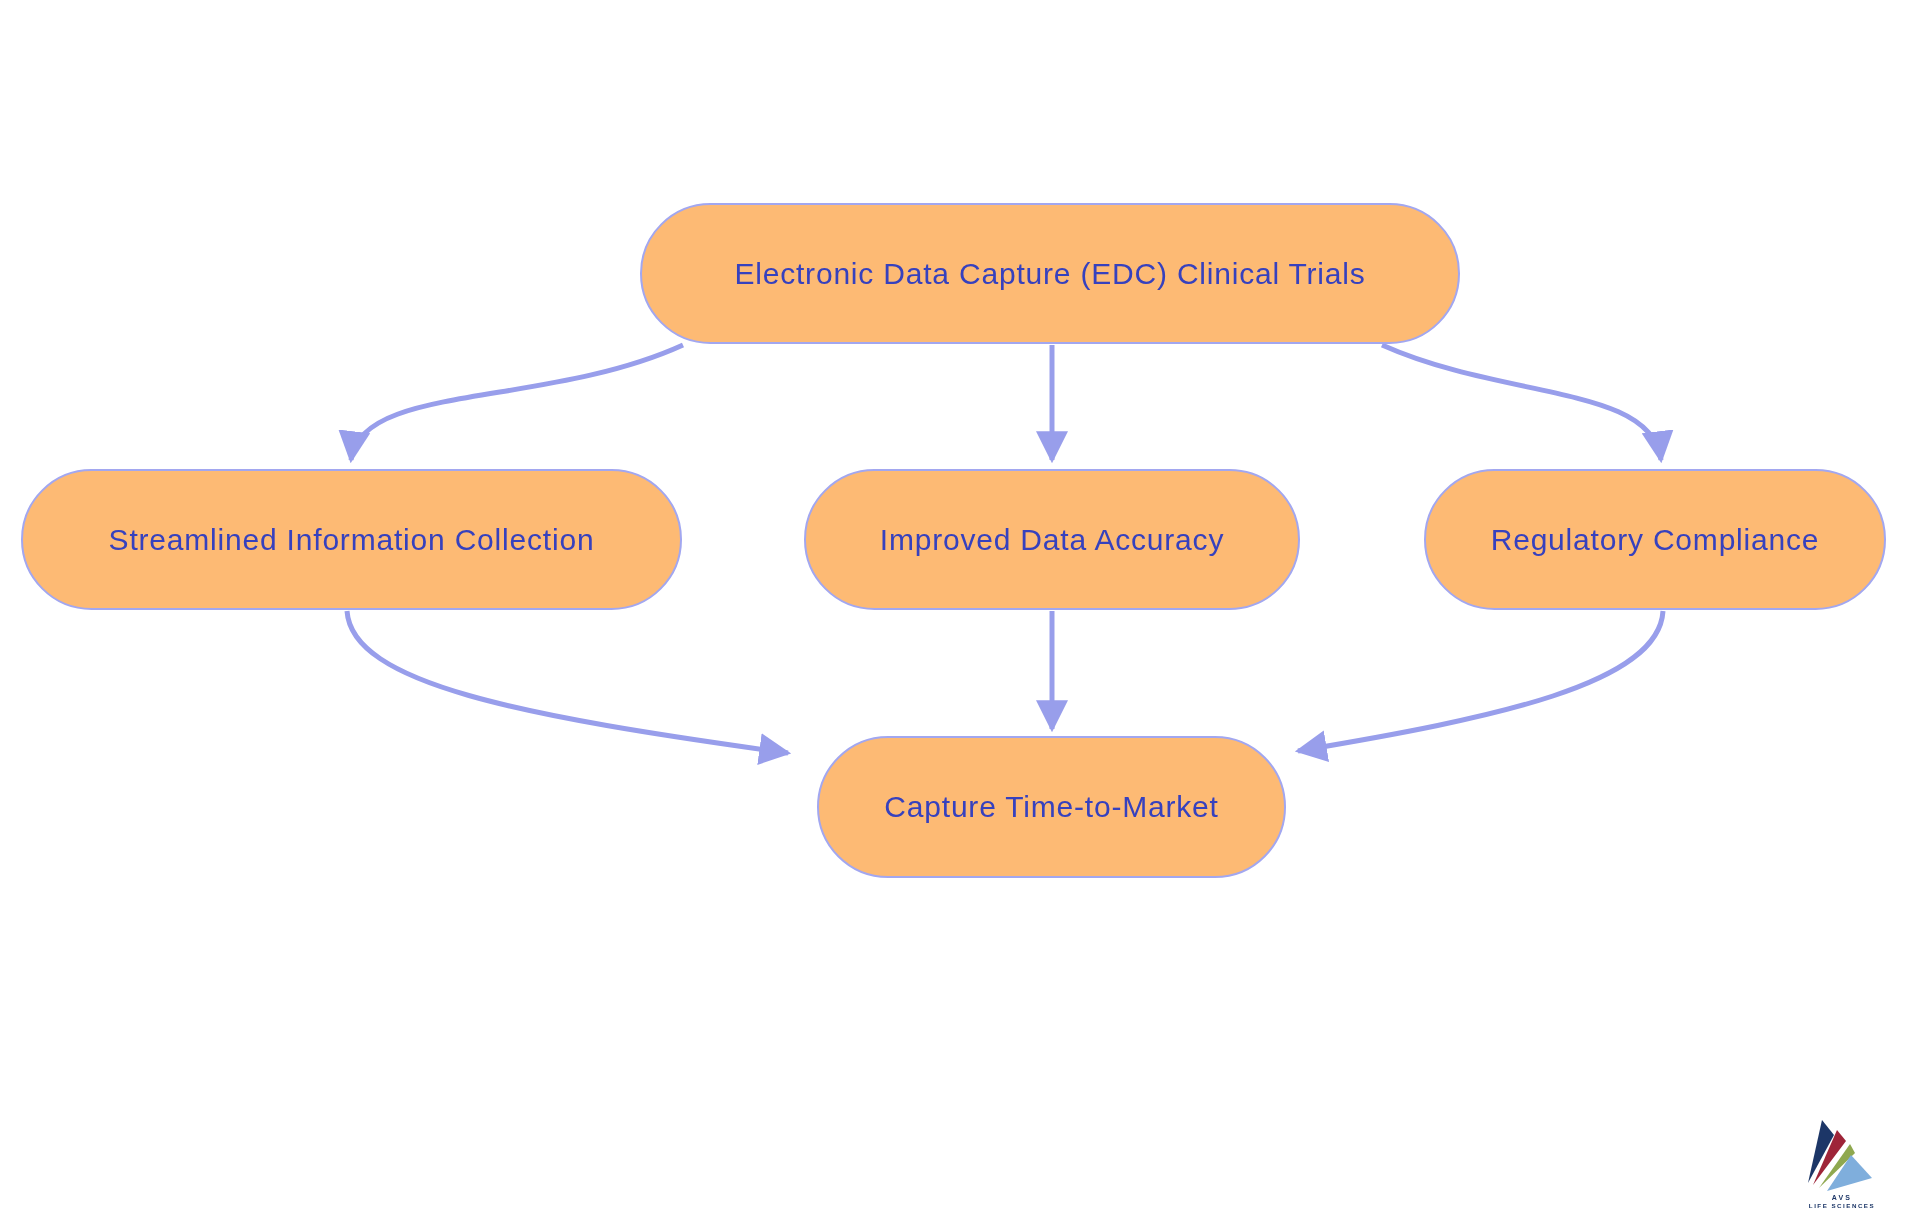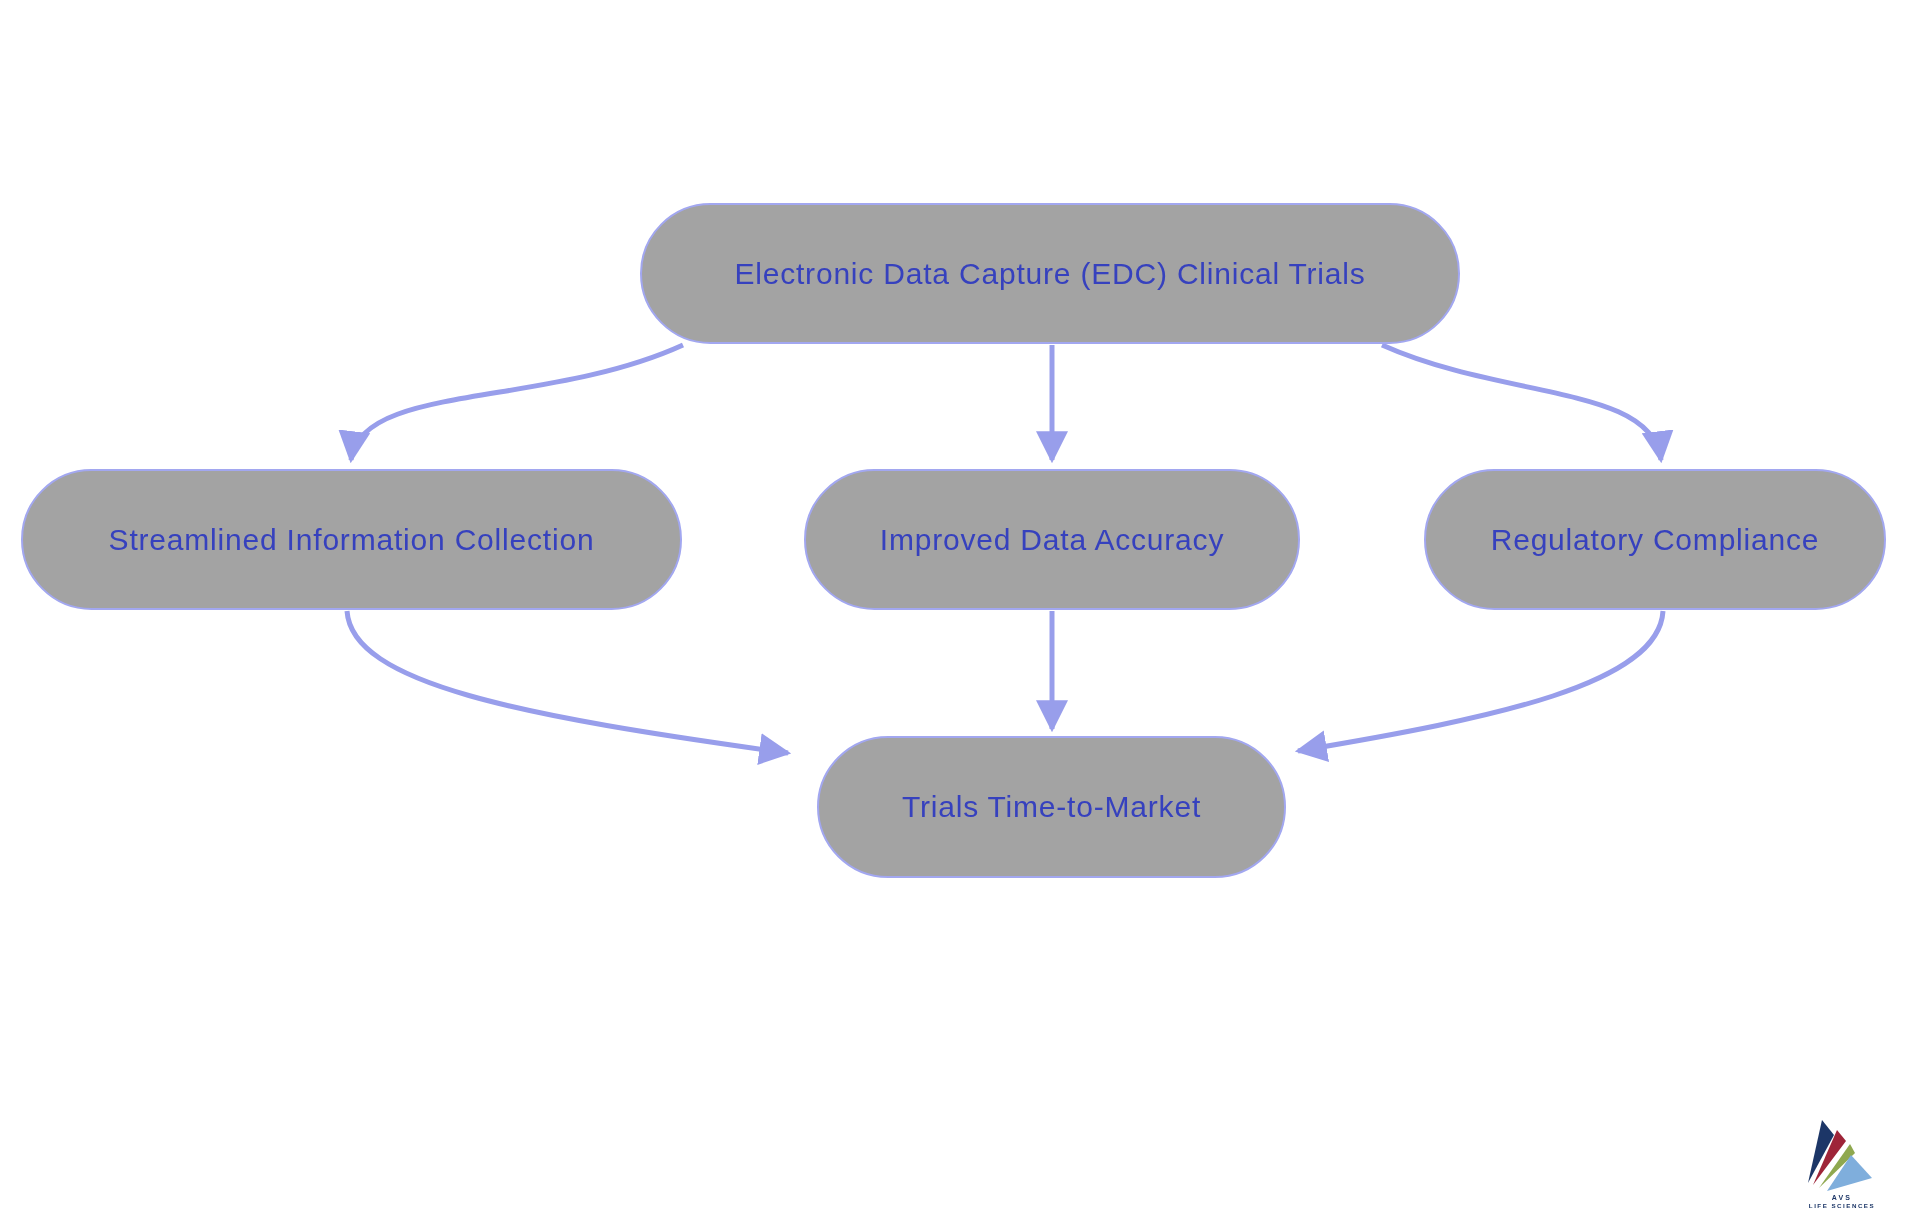--- a/index.html
+++ b/index.html
@@ -13,21 +13,21 @@
   }
   .edge-layer { position: absolute; left: 0; top: 0; }
   .edge {
     fill: none;
     stroke: #989EEB;
     stroke-width: 5;
   }
   .node {
     position: absolute;
     box-sizing: border-box;
-    background: #a3a3a3;
+    background: #fdba74;
     border: 2px solid #A2A7F0;
     border-radius: 72px;
     display: flex;
     align-items: center;
     justify-content: center;
     text-align: center;
     color: #3641BE;
     font-size: 30px;
     letter-spacing: 0.8px;
     cursor: pointer;
@@ -82,21 +82,21 @@
 
   <div class="node node-middle">
     <span>Improved Data Accuracy</span>
   </div>
 
   <div class="node node-right">
     <span>Regulatory Compliance</span>
   </div>
 
   <div class="node node-bottom">
-    <span>Trials Time-to-Market</span>
+    <span>Capture Time-to-Market</span>
   </div>
 
   <svg class="logo" viewBox="0 0 110 96" width="110" height="96">
     <polygon points="20,69 34,6 46,21" fill="#1C3667"></polygon>
     <polygon points="25,71 49,16 58,27" fill="#9E2438"></polygon>
     <polygon points="31,74 62,30 67,39" fill="#8FA84F"></polygon>
     <polygon points="39,77 63,41 84,64" fill="#7FAEDC"></polygon>
     <text class="logo-line1" x="54" y="86" text-anchor="middle">AVS</text>
     <text class="logo-line2" x="54" y="94" text-anchor="middle">LIFE SCIENCES</text>
   </svg>

